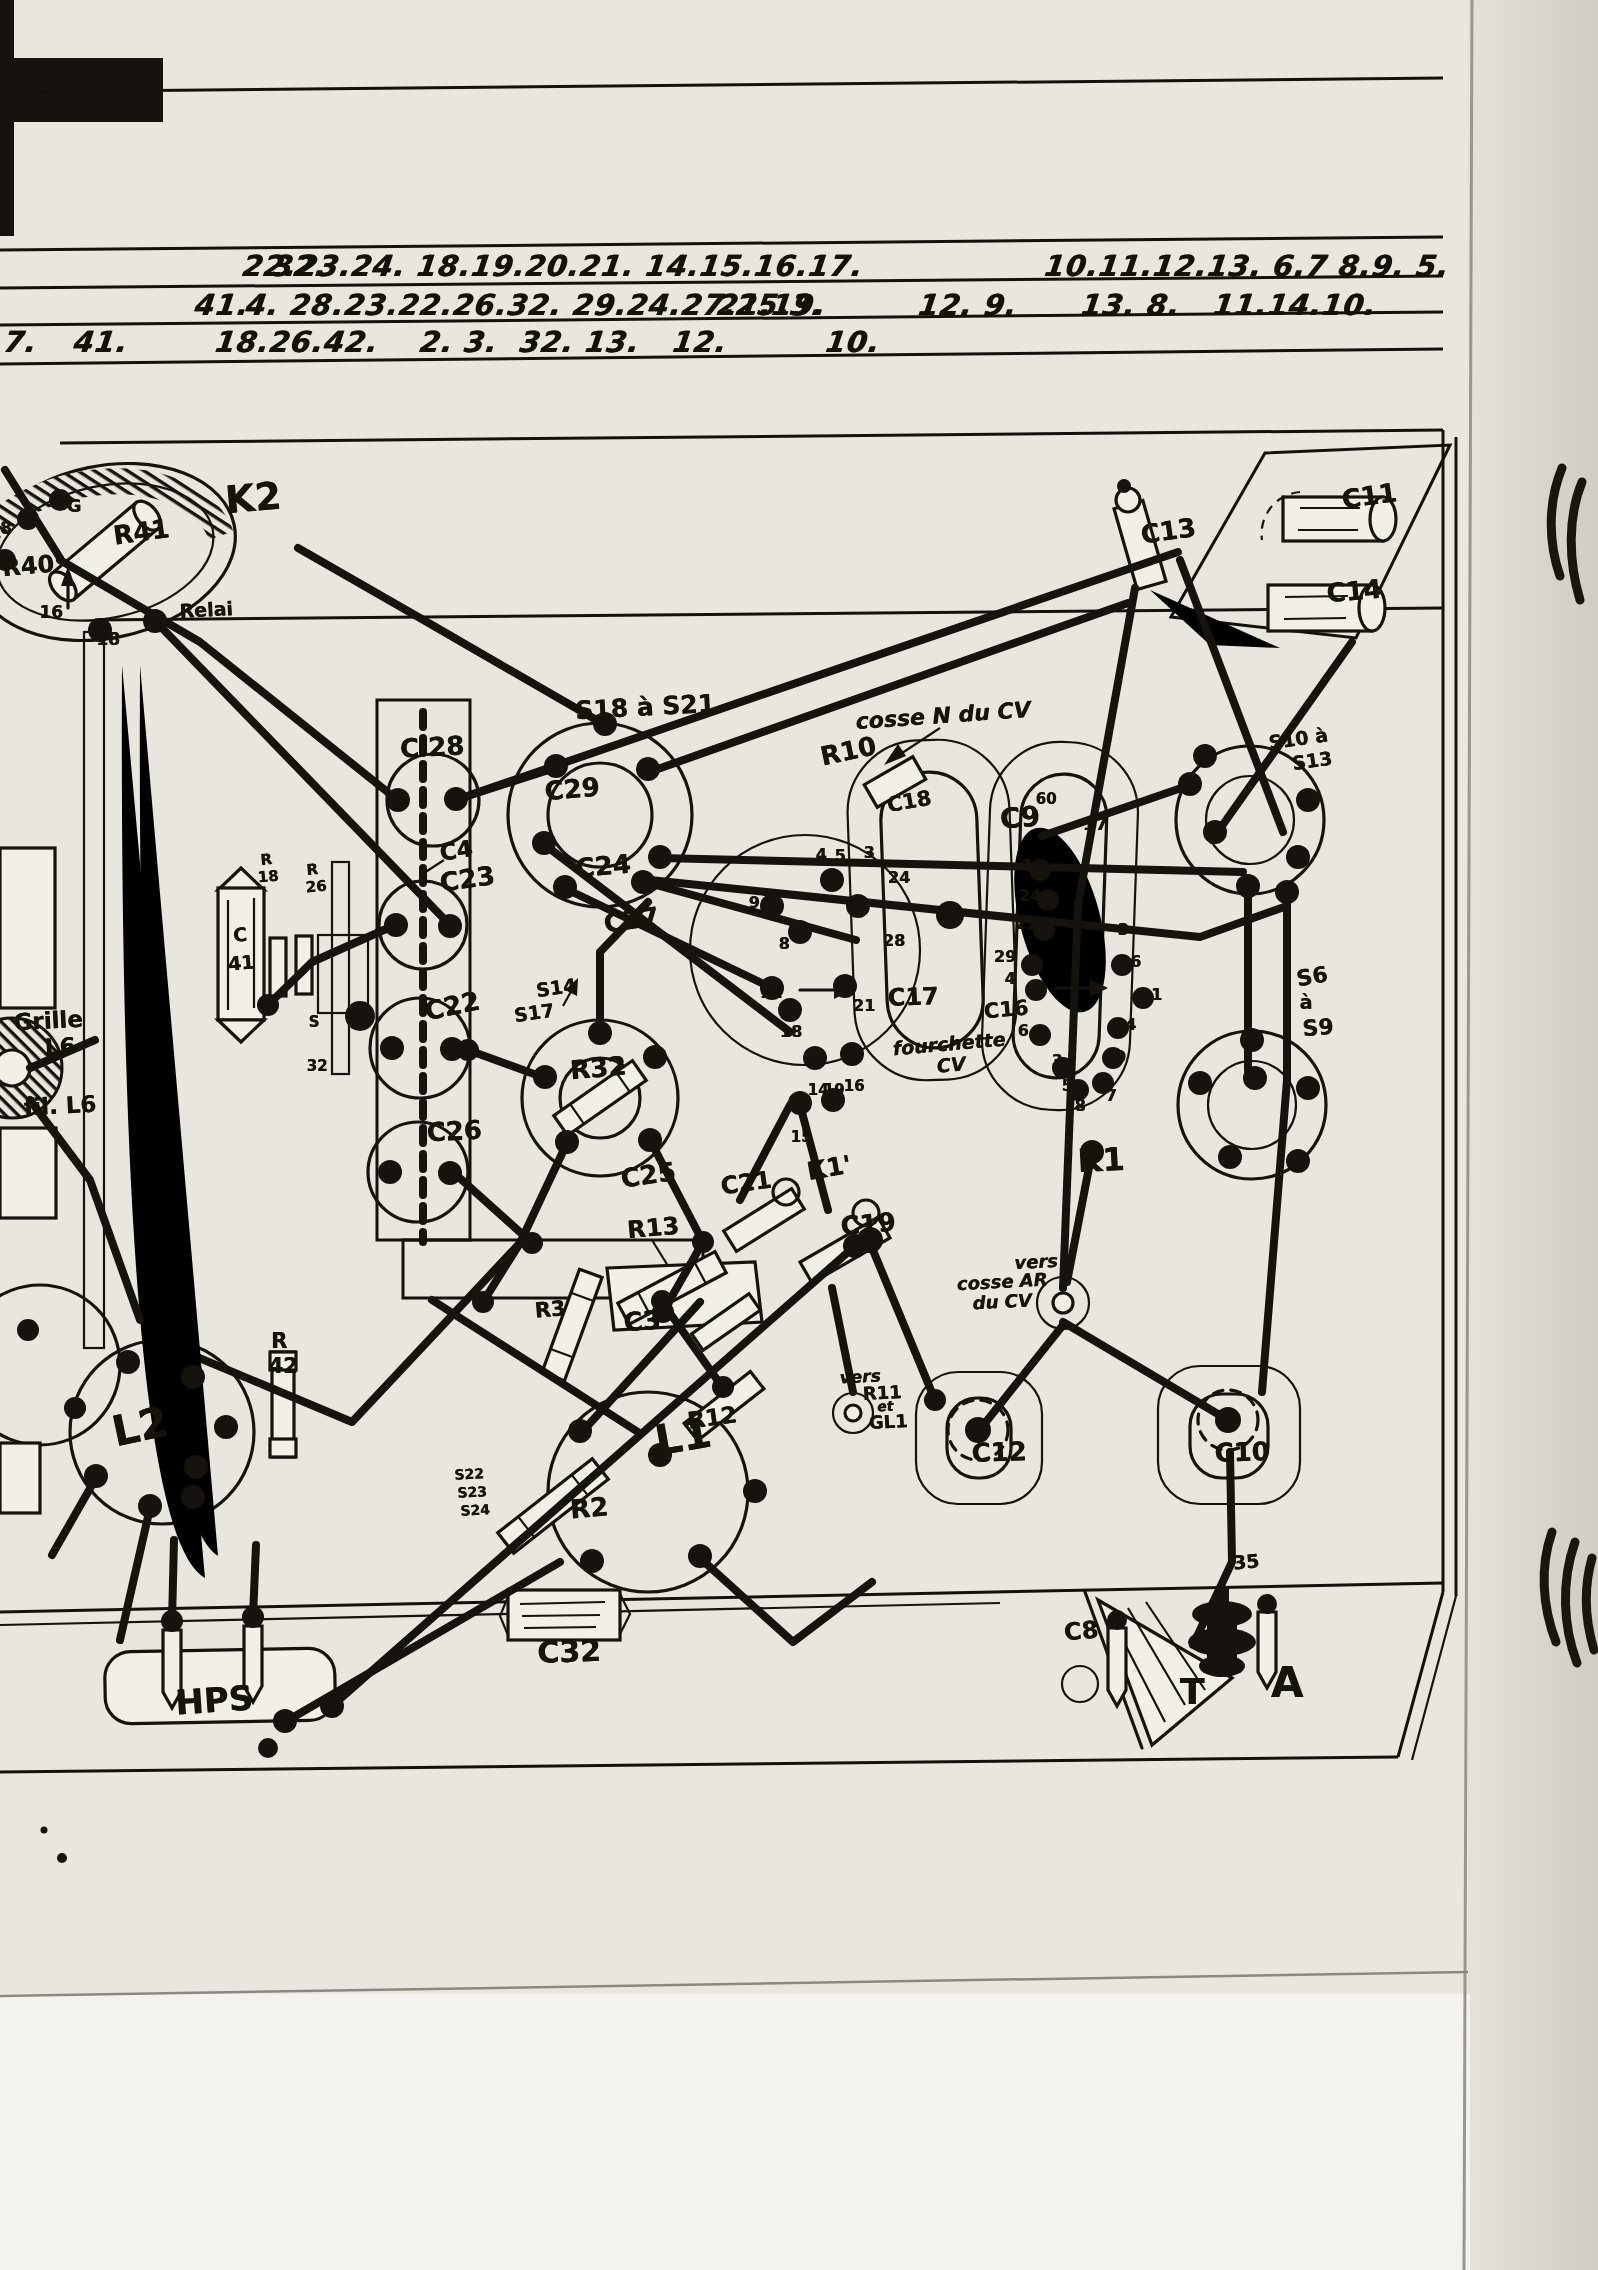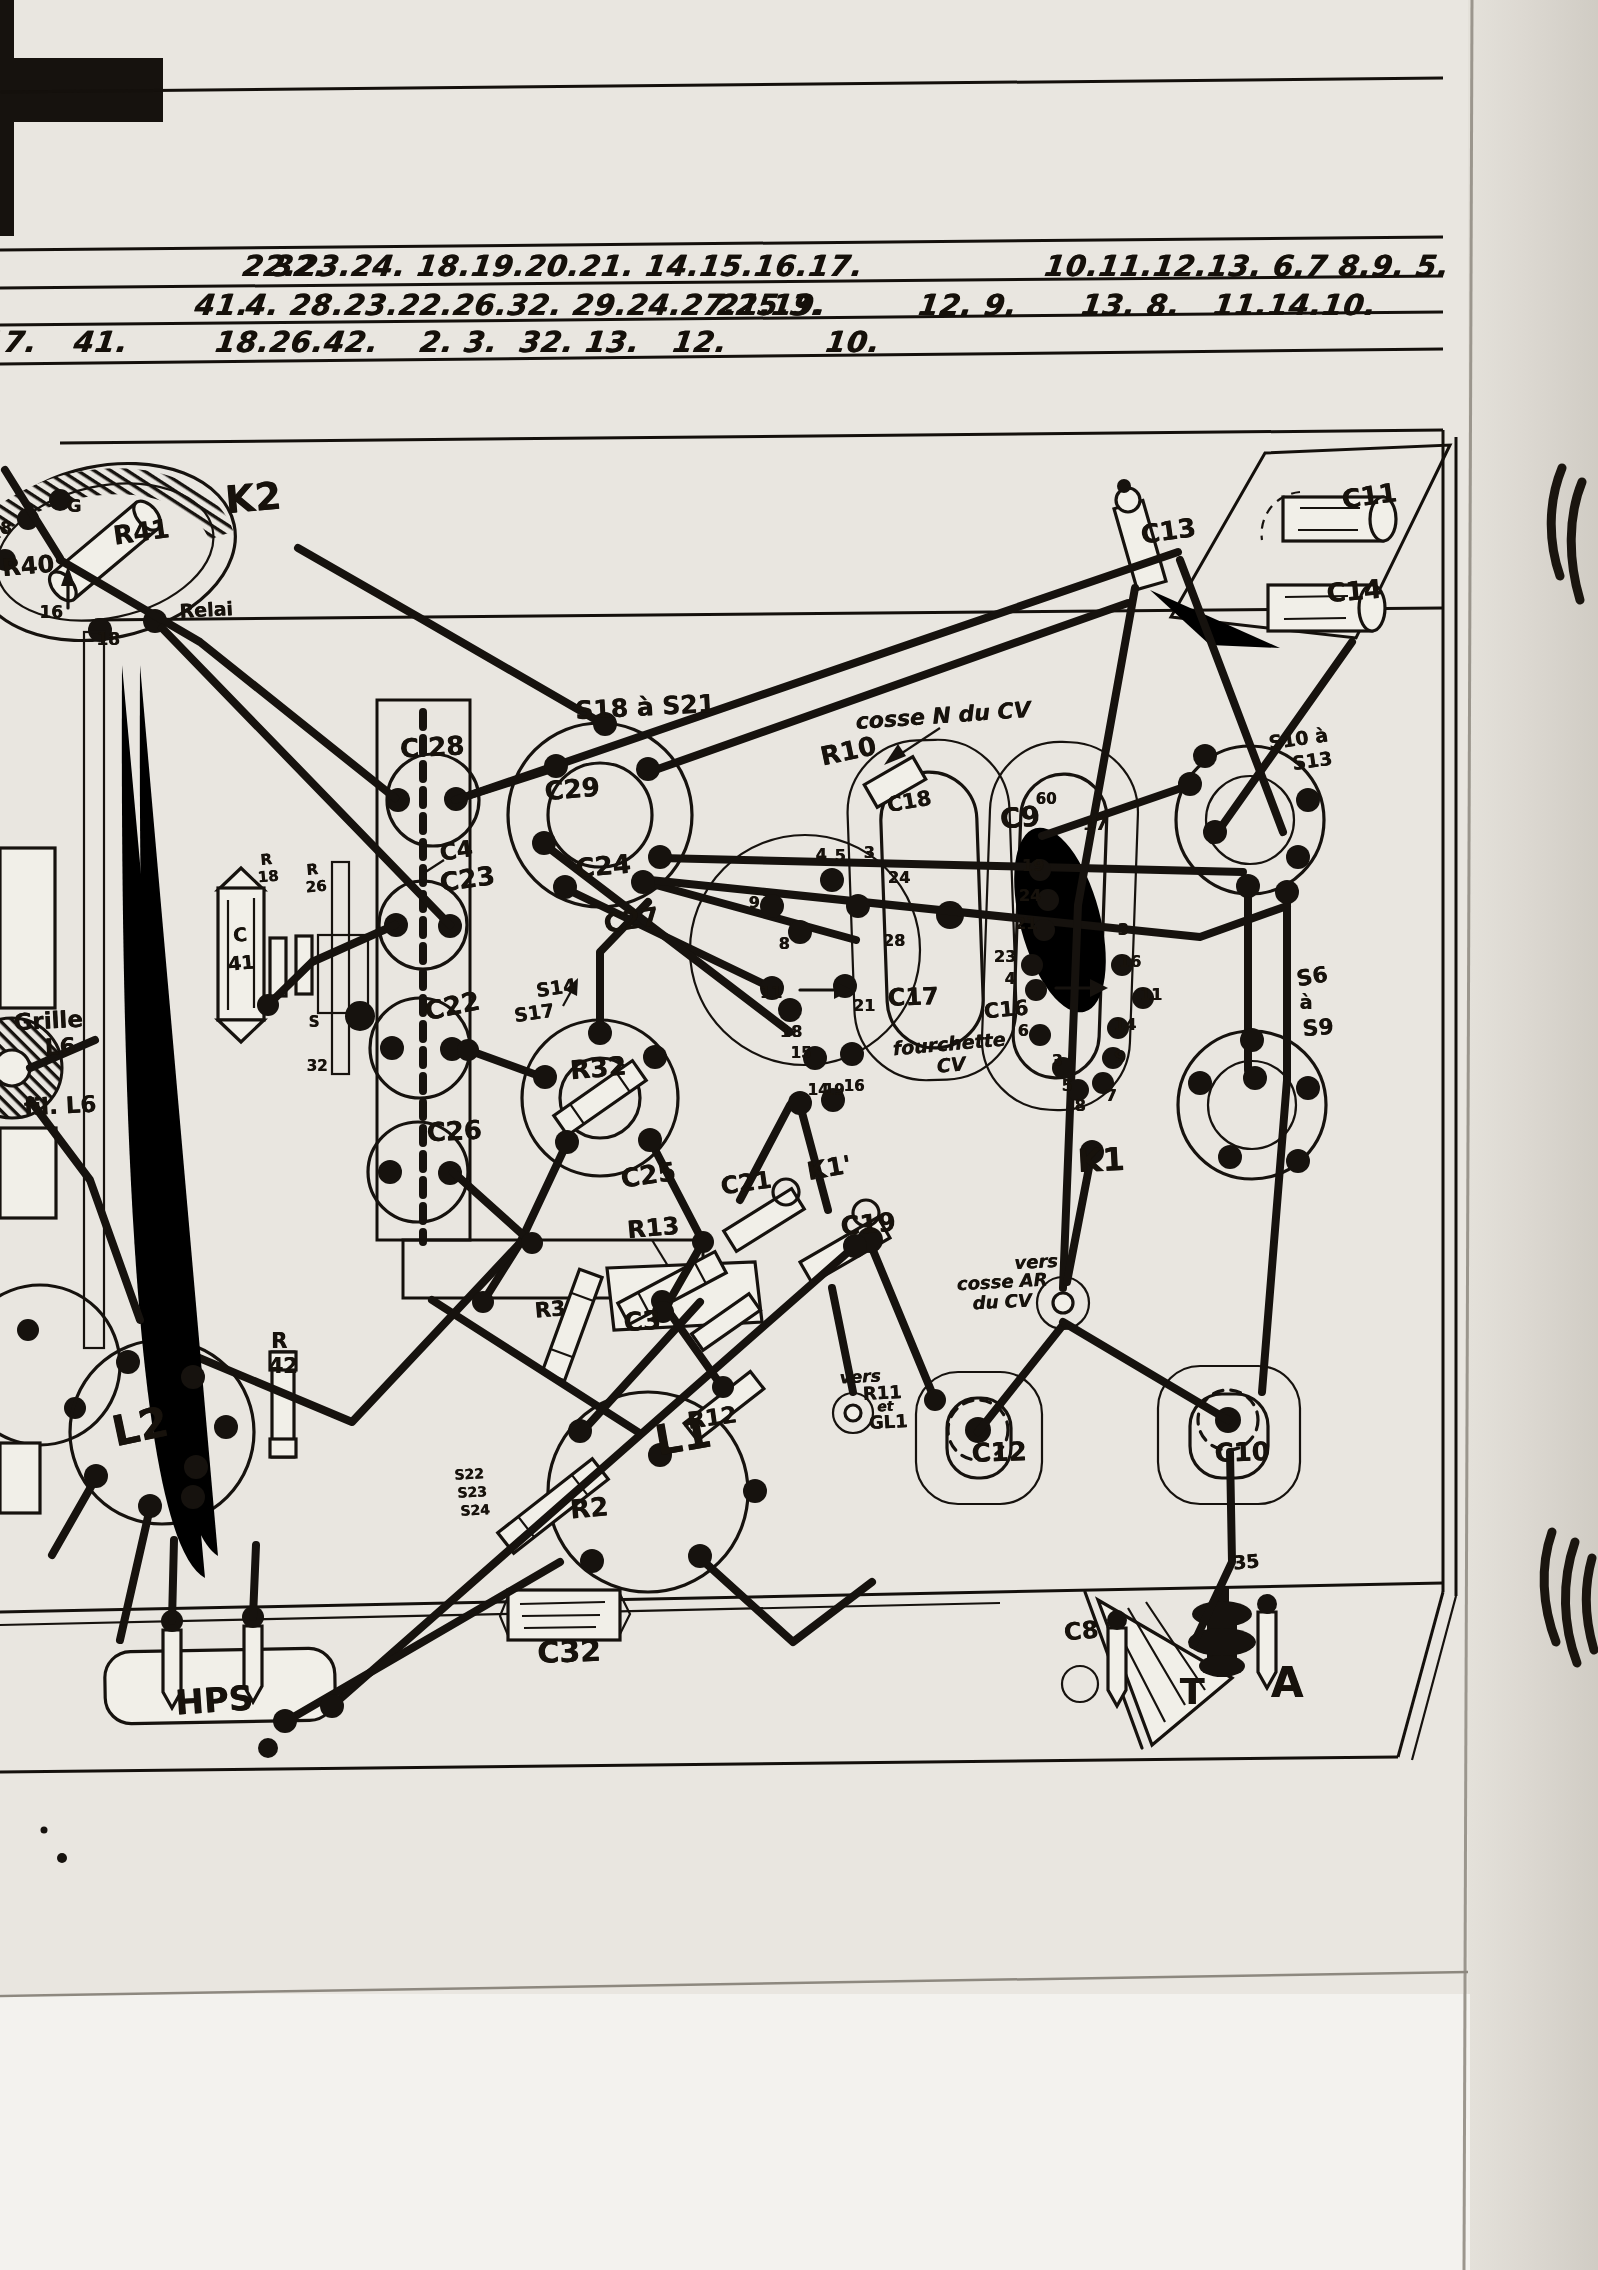--- a/index.html
+++ b/index.html
@@ -549,28 +549,28 @@
       <div class="lbl" style="left: 821px; top: 855px; font-size: 16px; transform: translate(-50%, -50%) rotate(0deg);">4</div>
       <div class="lbl" style="left: 840px; top: 856px; font-size: 16px; transform: translate(-50%, -50%) rotate(0deg);">5</div>
       <div class="lbl" style="left: 869px; top: 853px; font-size: 16px; transform: translate(-50%, -50%) rotate(0deg);">3</div>
       <div class="lbl" style="left: 899px; top: 878px; font-size: 16px; transform: translate(-50%, -50%) rotate(0deg);">24</div>
       <div class="lbl" style="left: 754px; top: 903px; font-size: 16px; transform: translate(-50%, -50%) rotate(0deg);">9</div>
       <div class="lbl" style="left: 784px; top: 944px; font-size: 16px; transform: translate(-50%, -50%) rotate(0deg);">8</div>
       <div class="lbl" style="left: 894px; top: 941px; font-size: 16px; transform: translate(-50%, -50%) rotate(0deg);">28</div>
       <div class="lbl" style="left: 771px; top: 993px; font-size: 16px; transform: translate(-50%, -50%) rotate(0deg);">11</div>
       <div class="lbl" style="left: 864px; top: 1006px; font-size: 16px; transform: translate(-50%, -50%) rotate(0deg);">21</div>
       <div class="lbl" style="left: 791px; top: 1032px; font-size: 16px; transform: translate(-50%, -50%) rotate(0deg);">18</div>
-      <div class="lbl" style="left: 801px; top: 1053px; font-size: 15px; transform: translate(-50%, -50%) rotate(0deg);">15</div>
+      <div class="lbl" style="left: 801px; top: 1137px; font-size: 15px; transform: translate(-50%, -50%) rotate(0deg);">15</div>
       <div class="lbl" style="left: 818px; top: 1090px; font-size: 15px; transform: translate(-50%, -50%) rotate(0deg);">14</div>
       <div class="lbl" style="left: 834px; top: 1090px; font-size: 15px; transform: translate(-50%, -50%) rotate(0deg);">19</div>
       <div class="lbl" style="left: 854px; top: 1086px; font-size: 15px; transform: translate(-50%, -50%) rotate(0deg);">16</div>
       <div class="lbl" style="left: 1033px; top: 866px; font-size: 16px; transform: translate(-50%, -50%) rotate(0deg);">19</div>
       <div class="lbl" style="left: 1030px; top: 896px; font-size: 16px; transform: translate(-50%, -50%) rotate(0deg);">24</div>
       <div class="lbl" style="left: 1026px; top: 924px; font-size: 16px; transform: translate(-50%, -50%) rotate(0deg);">21</div>
-      <div class="lbl" style="left: 1005px; top: 957px; font-size: 16px; transform: translate(-50%, -50%) rotate(0deg);">23</div>
+      <div class="lbl" style="left: 1005px; top: 957px; font-size: 16px; transform: translate(-50%, -50%) rotate(0deg);">29</div>
       <div class="lbl" style="left: 1010px; top: 979px; font-size: 16px; transform: translate(-50%, -50%) rotate(0deg);">4</div>
       <div class="lbl" style="left: 1023px; top: 1031px; font-size: 16px; transform: translate(-50%, -50%) rotate(0deg);">6</div>
       <div class="lbl" style="left: 1057px; top: 1061px; font-size: 16px; transform: translate(-50%, -50%) rotate(0deg);">3</div>
       <div class="lbl" style="left: 1067px; top: 1086px; font-size: 16px; transform: translate(-50%, -50%) rotate(0deg);">5</div>
       <div class="lbl" style="left: 1080px; top: 1106px; font-size: 16px; transform: translate(-50%, -50%) rotate(0deg);">8</div>
       <div class="lbl" style="left: 1111px; top: 1096px; font-size: 16px; transform: translate(-50%, -50%) rotate(0deg);">7</div>
       <div class="lbl" style="left: 1120px; top: 1057px; font-size: 18px; transform: translate(-50%, -50%) rotate(0deg);">9</div>
       <div class="lbl" style="left: 1125px; top: 1025px; font-size: 16px; transform: translate(-50%, -50%) rotate(0deg);">14</div>
       <div class="lbl" style="left: 1130px; top: 962px; font-size: 16px; transform: translate(-50%, -50%) rotate(0deg);">16</div>
       <div class="lbl" style="left: 1151px; top: 995px; font-size: 16px; transform: translate(-50%, -50%) rotate(0deg);">11</div>

